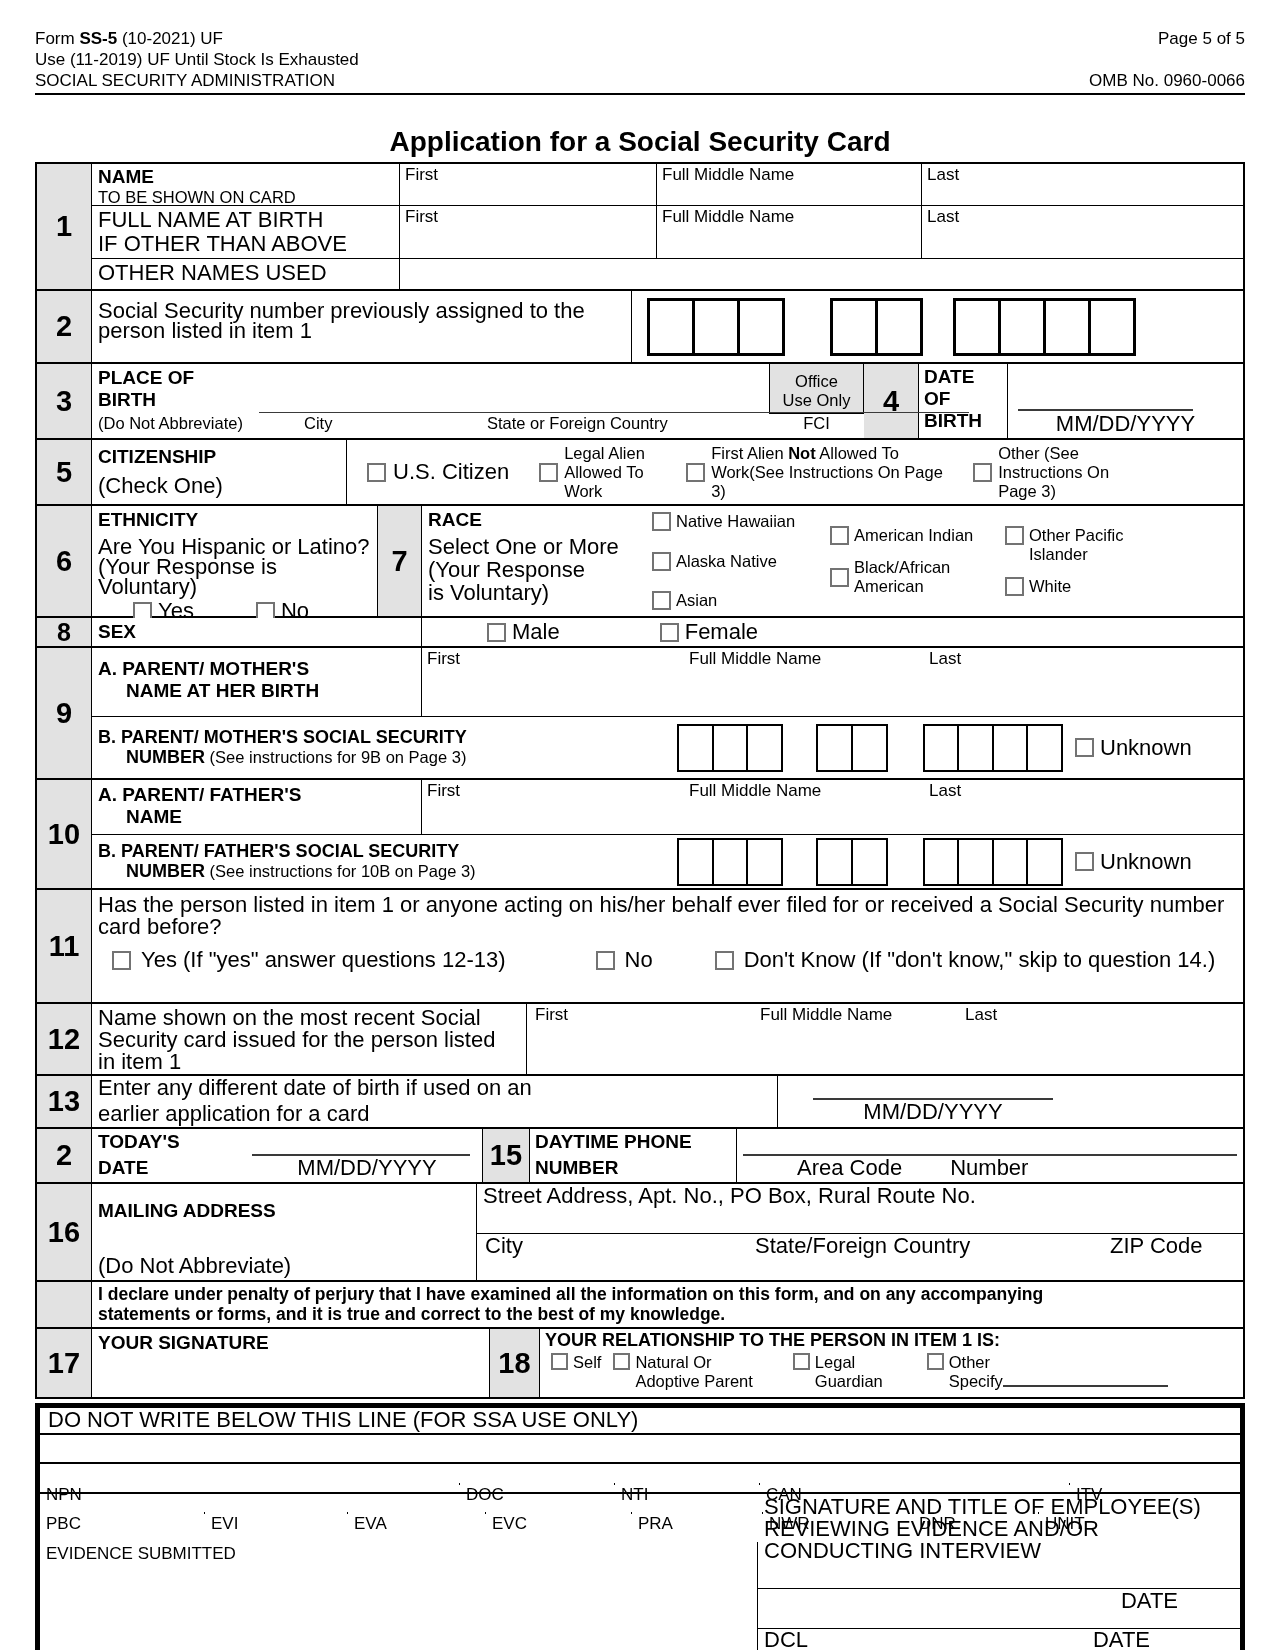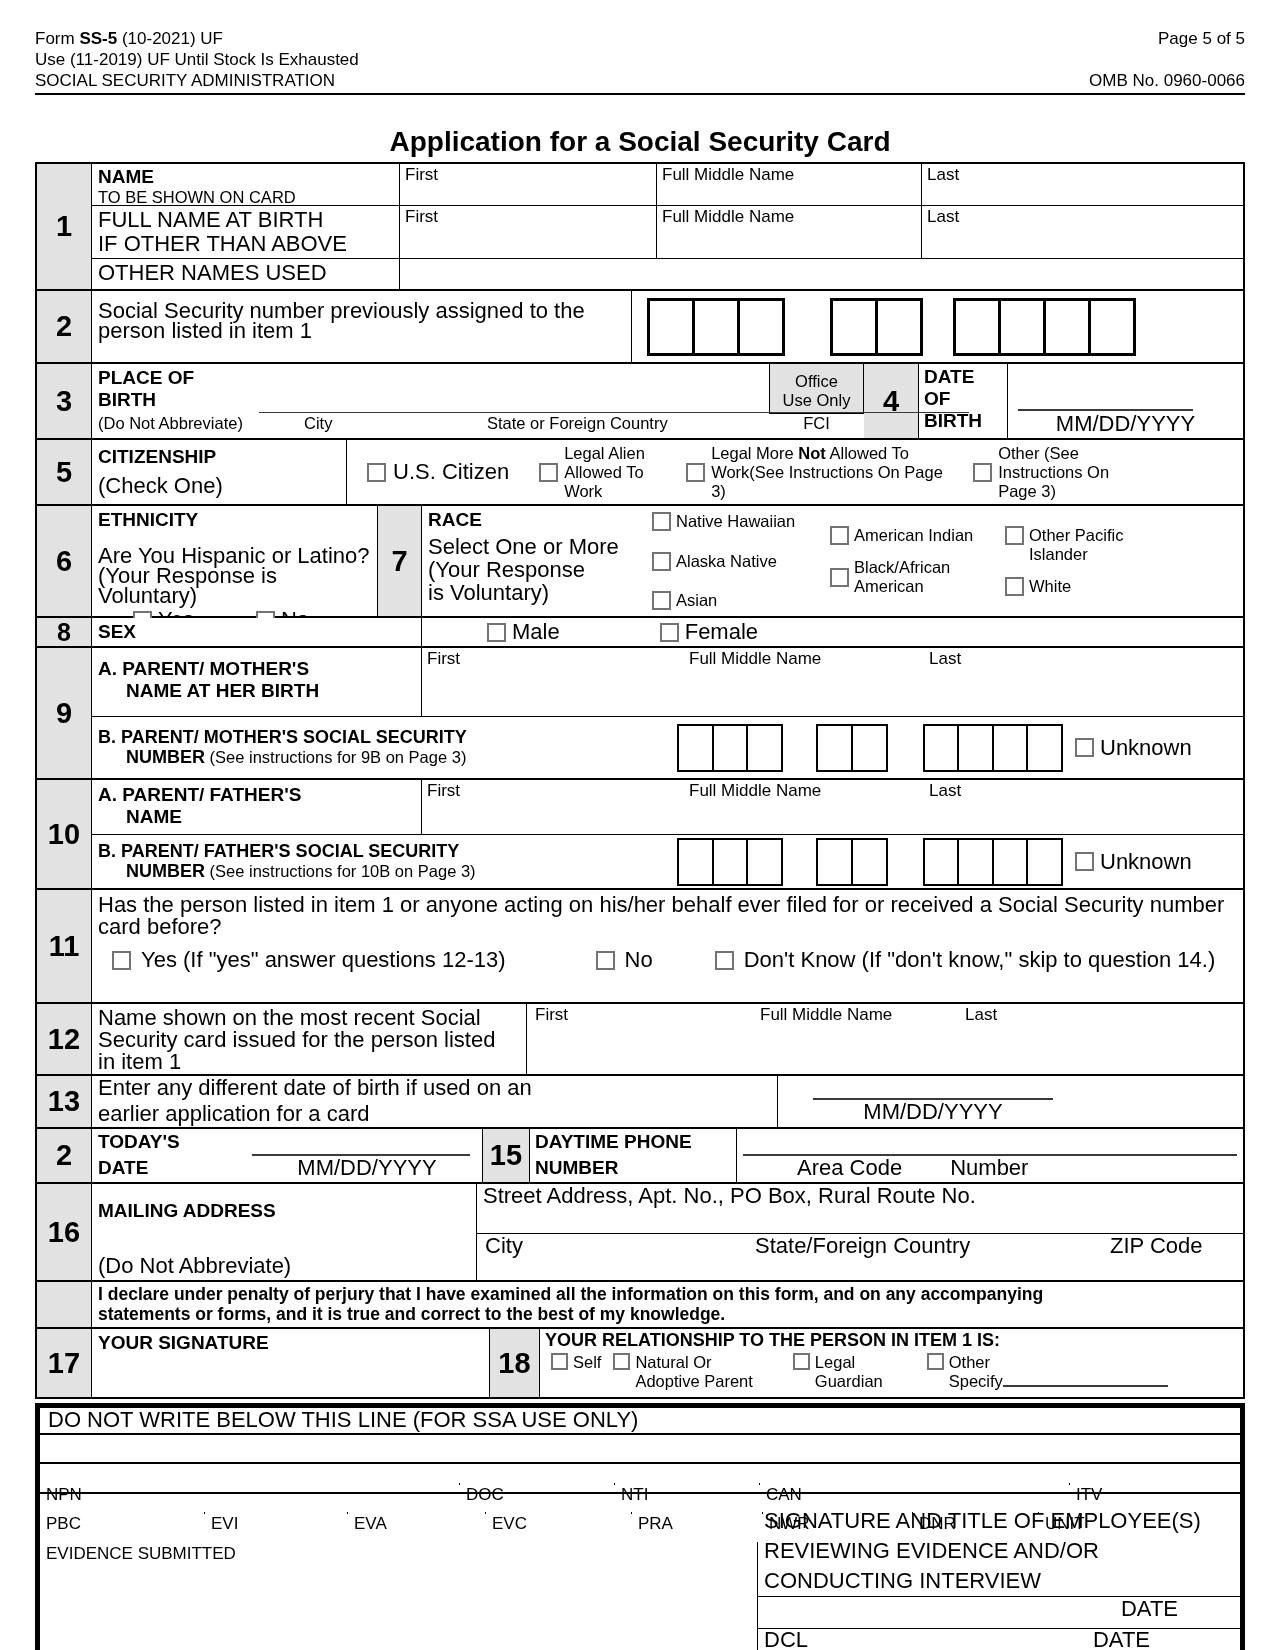--- a/index.html
+++ b/index.html
@@ -164,34 +164,34 @@
         <div class="opt" style="margin-left:20px">
           <span class="cb"></span>
           <span class="r17" style="margin-left:7px">U.S. Citizen</span>
         </div>
         <div class="opt" style="margin-left:30px">
           <span class="cb"></span>
           <span class="r16" style="margin-left:6px; width:110px">Legal Alien Allowed To Work</span>
         </div>
         <div class="opt" style="margin-left:12px">
           <span class="cb"></span>
-          <span class="r16" style="margin-left:6px; width:248px"><span>Legal More </span><b>Not</b><span> Allowed To Work(See Instructions On Page 3)</span></span>
+          <span class="r16" style="margin-left:6px; width:248px"><span>First Alien </span><b>Not</b><span> Allowed To Work(See Instructions On Page 3)</span></span>
         </div>
         <div class="opt" style="margin-left:14px">
           <span class="cb"></span>
           <span class="r16" style="margin-left:6px; width:145px">Other (See Instructions On Page 3)</span>
         </div>
       </div>
     </div>
 
     <div class="row" style="height:112px">
       <div class="num">6</div>
       <div style="width:285px; flex:none; padding:3px 0 0 6px">
         <div class="b19">ETHNICITY</div>
-        <div class="r17" style="margin-top:15px">Are You Hispanic or Latino?</div>
+        <div class="r17" style="margin-top:6px">Are You Hispanic or Latino?</div>
         <div class="r17">(Your Response is Voluntary)</div>
         <div style="display:flex; margin-top:4px">
           <div class="opt" style="margin-left:35px">
             <span class="cb"></span>
             <span class="r17" style="margin-left:6px">Yes</span>
           </div>
           <div class="opt" style="margin-left:62px">
             <span class="cb"></span>
             <span class="r17" style="margin-left:6px">No</span>
           </div>
@@ -479,21 +479,21 @@
       <div class="scell" style="width:138px">EVA</div>
       <div class="scell" style="width:146px">EVC</div>
       <div class="scell" style="width:131px">PRA</div>
       <div class="scell" style="width:150px">NWR</div>
       <div class="scell" style="width:126px">DNR</div>
       <div class="scell lastc grow">UNIT</div>
     </div>
     <div class="srow" style="height:158px">
       <div class="scell" style="width:718px">EVIDENCE SUBMITTED</div>
       <div class="grow col">
-        <div class="r17" style="height:106px; border-bottom:1.5px solid #000; padding:12px 6px 0 6px; line-height:30px">SIGNATURE AND TITLE OF EMPLOYEE(S) REVIEWING EVIDENCE AND/OR CONDUCTING INTERVIEW</div>
+        <div class="r17" style="height:106px; border-bottom:1.5px solid #000; padding:2px 6px 0 6px; line-height:22px">SIGNATURE AND TITLE OF EMPLOYEE(S) REVIEWING EVIDENCE AND/OR CONDUCTING INTERVIEW</div>
         <div style="height:45px; border-bottom:1.5px solid #000; text-align:right; padding:2px 62px 0 0" class="r17">DATE</div>
         <div class="grow" style="display:flex; justify-content:space-between; padding:1px 90px 0 6px">
           <span class="r17">DCL</span>
           <span class="r17">DATE</span>
         </div>
       </div>
     </div>
   </div>
 
 </div>

